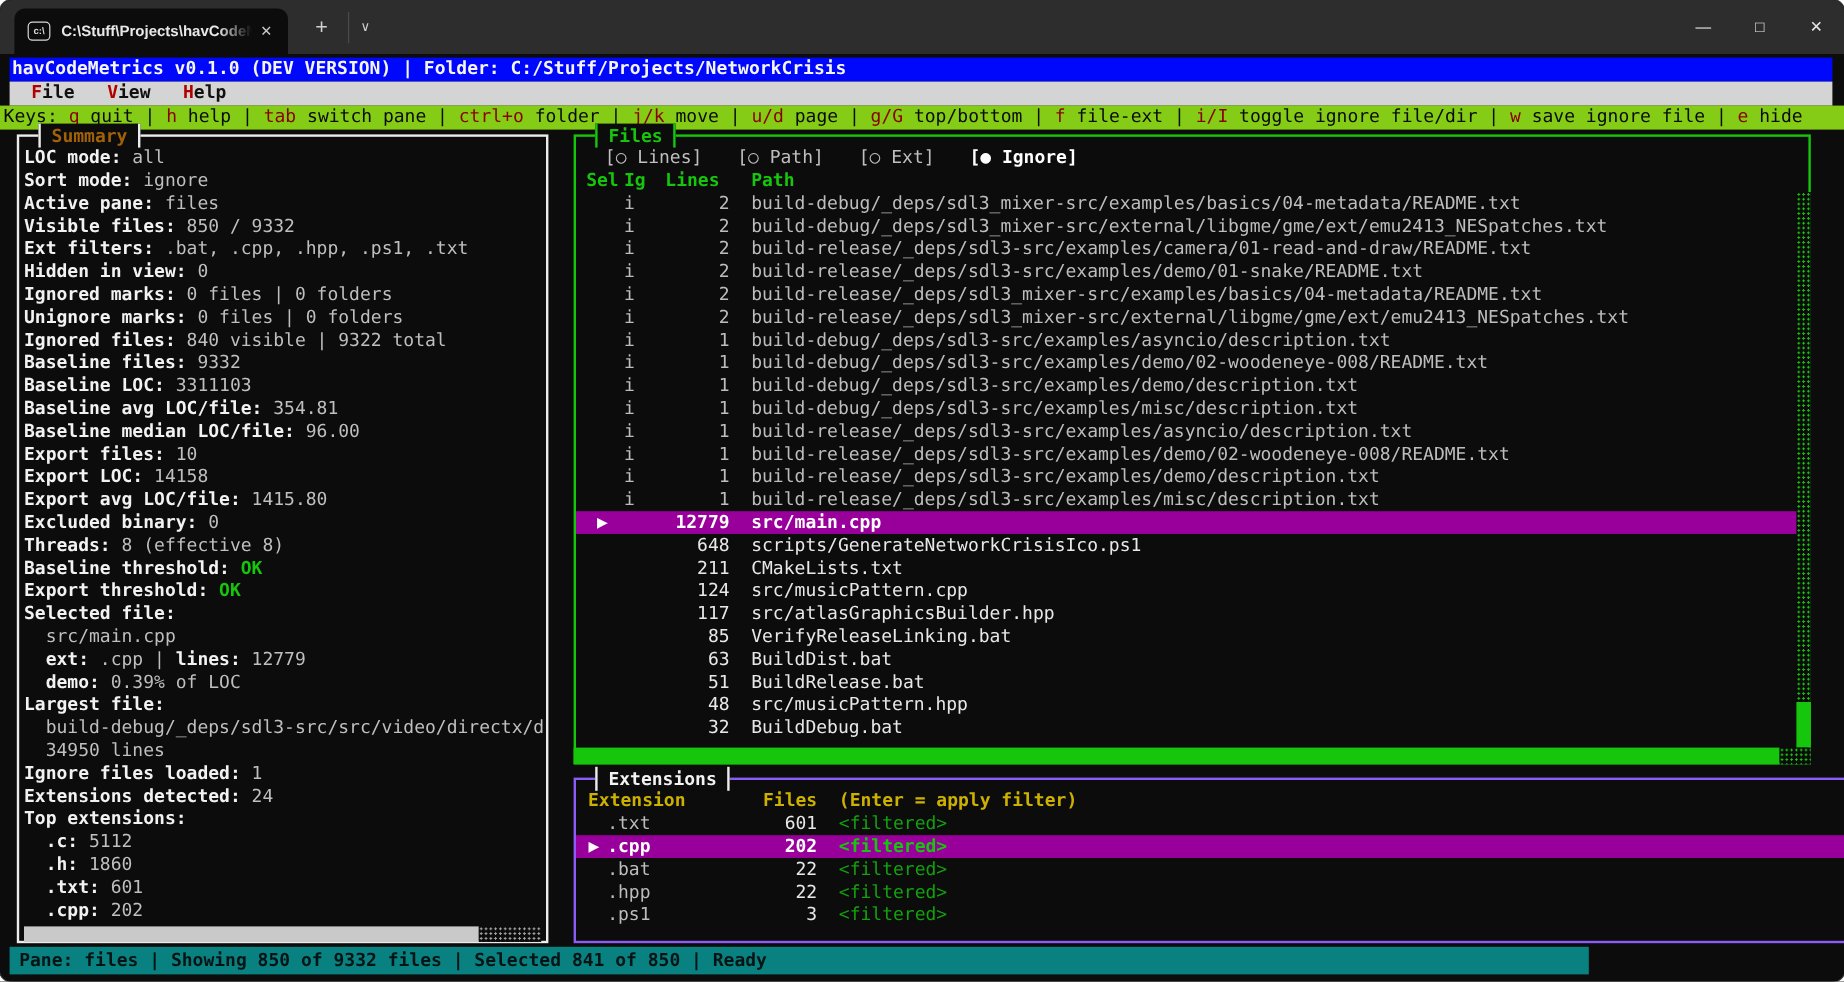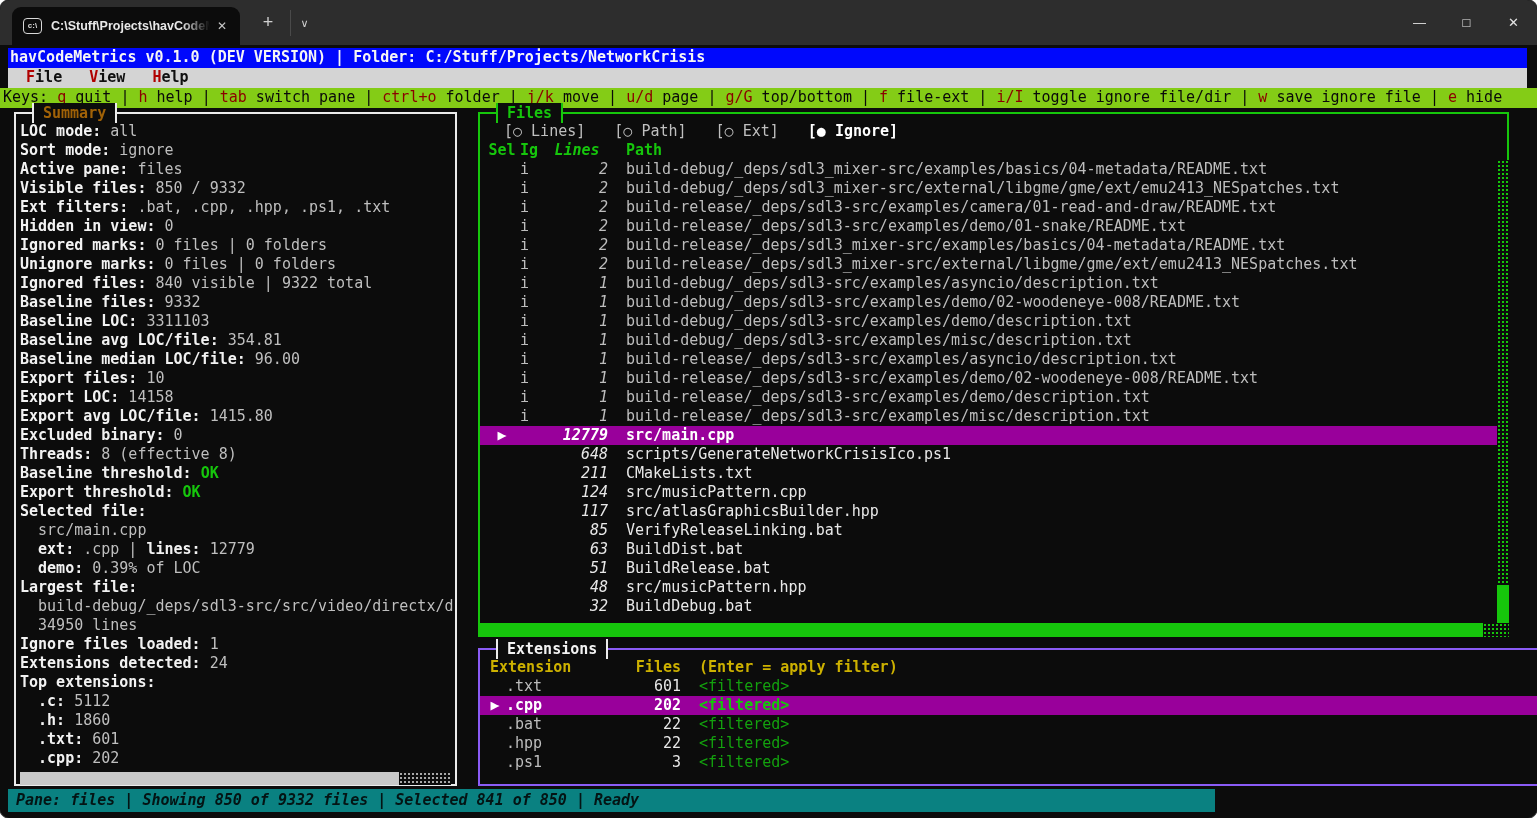--- a/index.html
+++ b/index.html
@@ -40,21 +40,21 @@
 
   .files{left:478px;top:67px;width:1031px;height:525px;border:2px solid #16C60C;}
   .files .ptitle{color:#16C60C;border-color:#16C60C;}
   .sortrow{white-space:pre;padding-left:4px;margin-top:8px;height:19px;}
   .sopt{color:#BFBFBF;margin-left:20px;}
   .sopt.on{color:#FFFFFF;font-weight:bold;}
   .fhead{display:flex;color:#16C60C;font-weight:bold;white-space:pre;padding-left:4px;height:19px;}
   .frow{display:flex;white-space:pre;padding-left:4px;padding-right:14px;height:19px;}
   .c1{width:36px;text-align:center;flex:none;}
   .c2{width:26px;flex:none;}
-  .c3{width:62px;text-align:right;flex:none;font-style:italic;}
+  .c3{width:62px;text-align:right;flex:none;}
   .fhead .c3{text-align:center;}
   .c4{padding-left:18px;flex:1;overflow:hidden;}
   .frow.ig{color:#BDBDBD;}
   .frow.ok{color:#E8E8E8;}
   .frow.sel{background:#99009B;color:#FFFFFF;font-weight:bold;}
 
   .exts{left:478px;top:603px;width:1139px;height:138px;border:2px solid #8b5cf6;}
   .exts .ptitle{color:#F2F2F2;border-color:#ECECEC;}
   .ehead{display:flex;color:#CDB100;font-weight:bold;white-space:pre;margin-top:8px;padding-left:4px;height:19px;}
   .e12{width:142px;padding-left:6px;flex:none;}
@@ -62,21 +62,21 @@
   .e2{width:120px;flex:none;}
   .e3{width:55px;text-align:right;flex:none;}
   .e4{padding-left:18px;flex:1;overflow:hidden;}
   .erow{display:flex;white-space:pre;padding-left:4px;color:#BDBDBD;height:19px;}
   .erow .e3{color:#E8E8E8;}
   .filt{color:#13A10E;}
   .erow.sel{background:#99009B;color:#FFFFFF;font-weight:bold;}
   .erow.sel .e3{color:#FFFFFF;}
   .erow.sel .filt{color:#16C60C;}
 
-  .statusbar{position:absolute;top:744px;left:8px;width:1207px;height:23px;background:#0A8181;color:#041414;font-weight:bold;white-space:pre;padding:2px 0 0 8px;overflow:hidden;font-style:italic;}
+  .statusbar{position:absolute;top:744px;left:8px;width:1316px;height:23px;background:#0A8181;color:#041414;font-weight:bold;white-space:pre;padding:2px 0 0 8px;overflow:hidden;}
 
   
   .hatch-gray{background-image:radial-gradient(#A8A8A8 34%,transparent 38%);background-size:4px 4px;background-color:#0C0C0C;}
   .hatch-green{background-image:radial-gradient(#16C60C 34%,transparent 38%);background-size:4px 4px;background-color:#0C0C0C;}
   .hscroll-sum{position:absolute;left:4px;right:4px;bottom:-1px;height:13px;display:flex;}
   .hscroll-sum .thumb{width:88%;background:#C9C9C9;flex:none;}
   .hscroll-sum .track{flex:1;}
   .hscroll-files{position:absolute;left:-2px;right:-2px;bottom:-2px;height:14px;display:flex;}
   .hscroll-files .thumb{width:97.5%;background:#16C60C;flex:none;}
   .hscroll-files .track{flex:1;}

